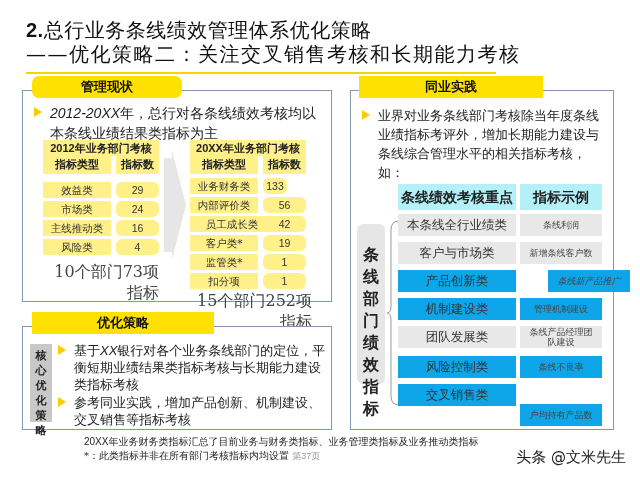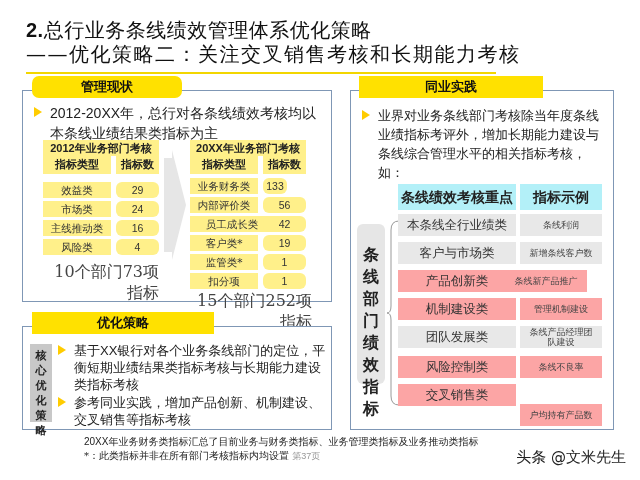--- a/index.html
+++ b/index.html
@@ -9,41 +9,41 @@
   .title { position: absolute; left: 26px; top: 18px; font-size: 20px; line-height: 24px; color: #111; font-weight: normal; letter-spacing: 0.5px; }
   .title .num { font-family: "Liberation Sans", sans-serif; font-weight: bold; }
   .subtitle { position: absolute; left: 26px; top: 42px; font-size: 20px; line-height: 24px; color: #111; letter-spacing: 1.5px; }
   .rule { position: absolute; left: 26px; top: 72px; width: 470px; height: 2px; background: #f2d600; }
 
   .panel { position: absolute; border: 1px solid #7f97b5; background: #fff; }
   .tab { position: absolute; background: #ffe100; text-align: center; font-size: 13px; font-weight: bold; color: #111; }
 
   .bullet { position: absolute; font-size: 14px; line-height: 20px; color: #222; }
   .bullet .arrow { position: absolute; left: -16px; top: 4px; width: 0; height: 0; border-left: 8px solid #ffcc00; border-top: 5px solid transparent; border-bottom: 5px solid transparent; }
-  .bullet .lat { font-family: "Liberation Sans", sans-serif; }
+  .bullet .lat { font-family: "Liberation Sans", sans-serif; font-style: italic; }
 
   .tbl { position: absolute; }
   .tbl .hdr { background: #fff08a; font-size: 11px; font-weight: bold; text-align: center; }
   .tbl .hdr .yr { font-family: "Liberation Sans", sans-serif; }
   .tbl .row { position: absolute; left: 0; height: 16px; }
   .tbl .cell { position: absolute; top: 0; height: 16px; background: #fff08a; font-size: 10.5px; text-align: center; line-height: 16px; color: #333; }
   .tbl .cell.num { font-family: "Liberation Sans", sans-serif; border-radius: 6px; }
   .tbl .foot { position: absolute; font-size: 16px; color: #444; text-align: right; }
 
   .bigarrow { position: absolute; left: 164px; top: 150px; width: 22px; height: 110px; }
 
   .sidebar-label { position: absolute; background: #c8c8c8; font-size: 11px; font-weight: bold; text-align: center; line-height: 15px; }
 
   .grey-vertical { position: absolute; background: #e6e6e6; border-radius: 6px; font-size: 16px; font-weight: bold; text-align: center; line-height: 22px; }
 
   .grid-hdr { position: absolute; height: 26px; background: #b3f0f8; font-size: 14px; text-align: center; line-height: 26px; font-weight: bold; color: #222; }
   .grid-cell { position: absolute; height: 22px; font-size: 12.5px; text-align: center; line-height: 22px; color: #333; }
   .grid-ex { position: absolute; height: 22px; font-size: 9px; text-align: center; color: #444; display: flex; align-items: center; justify-content: center; line-height: 10px; }
   .gray { background: #e8e8e8; }
-  .yellow { background: #fca5a5; }
+  .yellow { background: #0ea5e9; }
 
   .footnote { position: absolute; left: 84px; font-size: 10px; color: #222; }
   .footnote .lat { font-family: "Liberation Sans", sans-serif; }
   .pageno { color: #999; font-family: "Liberation Sans", sans-serif; font-size: 9px; }
   .watermark { position: absolute; right: 14px; top: 448px; font-size: 15px; color: #222; font-family: "DejaVu Sans", sans-serif; }
 </style>
 </head>
 <body>
 
 <div class="title"><span class="num">2.</span><span>总行业务条线绩效管理体系优化策略</span></div>
@@ -157,21 +157,21 @@
 <div class="grid-hdr" style="left:398px; top:184px; width:118px;">条线绩效考核重点</div>
 <div class="grid-hdr" style="left:520px; top:184px; width:82px;">指标示例</div>
 
 <div class="grid-cell gray" style="left:398px; top:214px; width:118px;">本条线全行业绩类</div>
 <div class="grid-ex gray" style="left:520px; top:214px; width:82px;">条线利润</div>
 
 <div class="grid-cell gray" style="left:398px; top:242px; width:118px;">客户与市场类</div>
 <div class="grid-ex gray" style="left:520px; top:242px; width:82px;">新增条线客户数</div>
 
 <div class="grid-cell yellow" style="left:398px; top:270px; width:118px;">产品创新类</div>
-<div class="grid-ex yellow" style="left:505px; top:270px; width:82px;">条线新产品推广</div>
+<div class="grid-ex yellow" style="left:548px; top:270px; width:82px;font-style:italic;">条线新产品推广</div>
 
 <div class="grid-cell yellow" style="left:398px; top:298px; width:118px;">机制建设类</div>
 <div class="grid-ex yellow" style="left:520px; top:298px; width:82px;">管理机制建设</div>
 
 <div class="grid-cell gray" style="left:398px; top:326px; width:118px;">团队发展类</div>
 <div class="grid-ex gray" style="left:520px; top:326px; width:82px; padding:0 6px;">条线产品经理团队建设</div>
 
 <div class="grid-cell yellow" style="left:398px; top:356px; width:118px;">风险控制类</div>
 <div class="grid-ex yellow" style="left:520px; top:356px; width:82px;">条线不良率</div>
 

